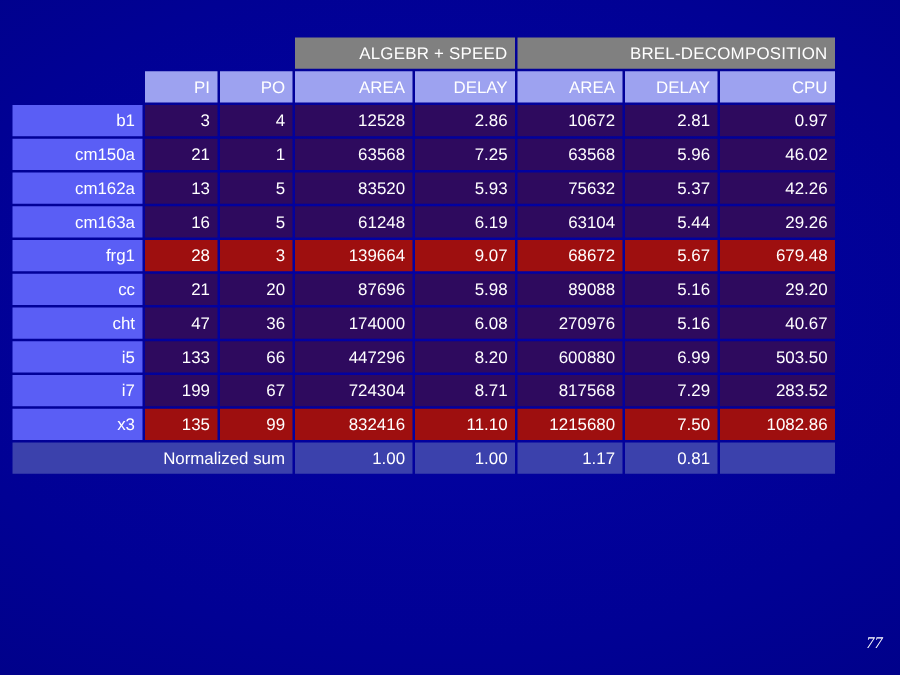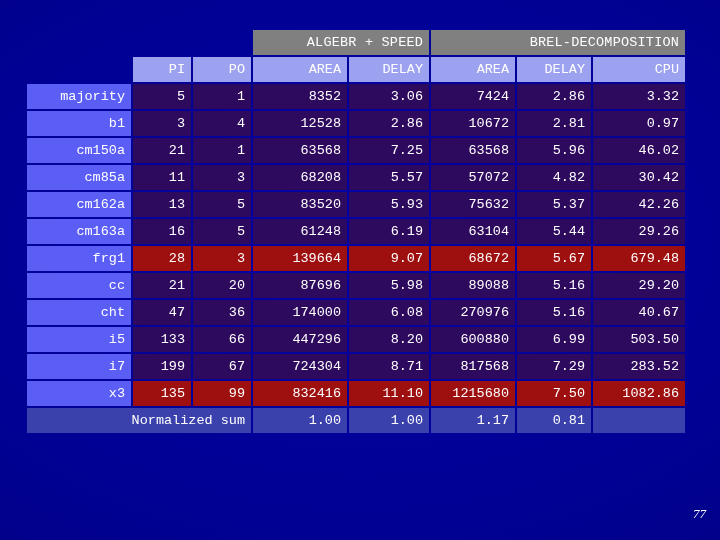--- a/index.html
+++ b/index.html
@@ -15,24 +15,23 @@
   }
   #slide {
     position: relative;
     width: 720px;
     height: 540px;
     background: radial-gradient(ellipse 140% 120% at 50% 46%, #0302a6 0%, #010194 42%, #00017e 78%, #000066 100%);
     overflow: hidden;
   }
   #table-wrap {
     position: absolute;
-    left: 25px;
+    left: 8px;
     top: 28px;
     width: 660px;
-    font-family: Liberation Mono, monospace;
   }
   table.perf {
     border-collapse: separate;
     border-spacing: 2px;
     width: 660px;
     table-layout: fixed;
   }
   table.perf td, table.perf th {
     padding: 0 6px;
     height: 25px;
@@ -142,58 +141,38 @@
           <th class="colhead">PO</th>
           <th class="colhead">AREA</th>
           <th class="colhead">DELAY</th>
           <th class="colhead">AREA</th>
           <th class="colhead">DELAY</th>
           <th class="colhead">CPU</th>
         </tr>
       </thead>
       <tbody id="table-body">
           <tr>
-            <td class="rowlabel">majority</td>
-            <td class="cell">5</td>
-            <td class="cell">1</td>
-            <td class="cell">8352</td>
-            <td class="cell">3.06</td>
-            <td class="cell">7424</td>
-            <td class="cell">2.86</td>
-            <td class="cell">3.32</td>
-          </tr>
-          <tr>
             <td class="rowlabel">b1</td>
             <td class="cell">3</td>
             <td class="cell">4</td>
             <td class="cell">12528</td>
             <td class="cell">2.86</td>
             <td class="cell">10672</td>
             <td class="cell">2.81</td>
             <td class="cell">0.97</td>
           </tr>
           <tr>
             <td class="rowlabel">cm150a</td>
             <td class="cell">21</td>
             <td class="cell">1</td>
             <td class="cell">63568</td>
             <td class="cell">7.25</td>
             <td class="cell">63568</td>
             <td class="cell">5.96</td>
             <td class="cell">46.02</td>
-          </tr>
-          <tr>
-            <td class="rowlabel">cm85a</td>
-            <td class="cell">11</td>
-            <td class="cell">3</td>
-            <td class="cell">68208</td>
-            <td class="cell">5.57</td>
-            <td class="cell">57072</td>
-            <td class="cell">4.82</td>
-            <td class="cell">30.42</td>
           </tr>
           <tr>
             <td class="rowlabel">cm162a</td>
             <td class="cell">13</td>
             <td class="cell">5</td>
             <td class="cell">83520</td>
             <td class="cell">5.93</td>
             <td class="cell">75632</td>
             <td class="cell">5.37</td>
             <td class="cell">42.26</td>

